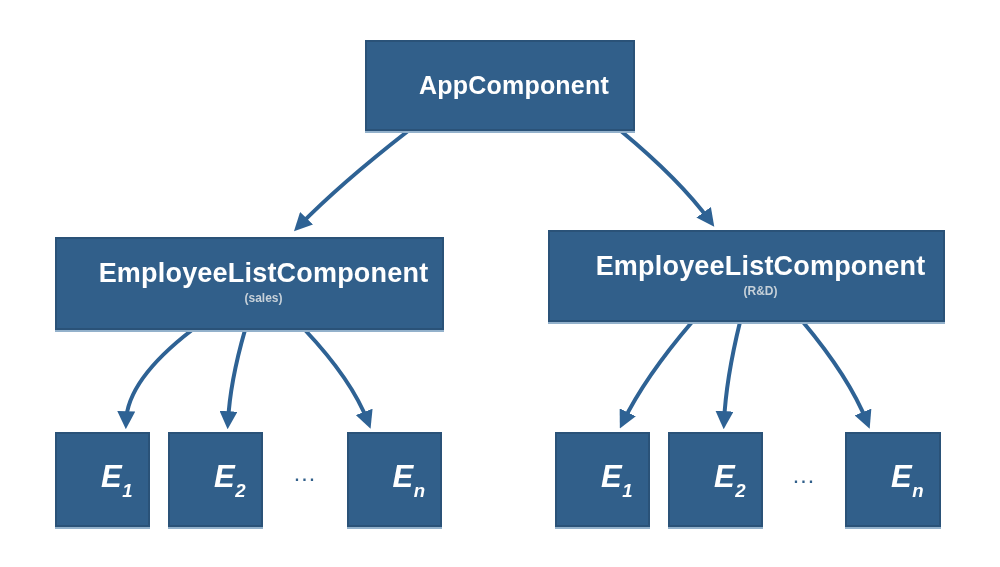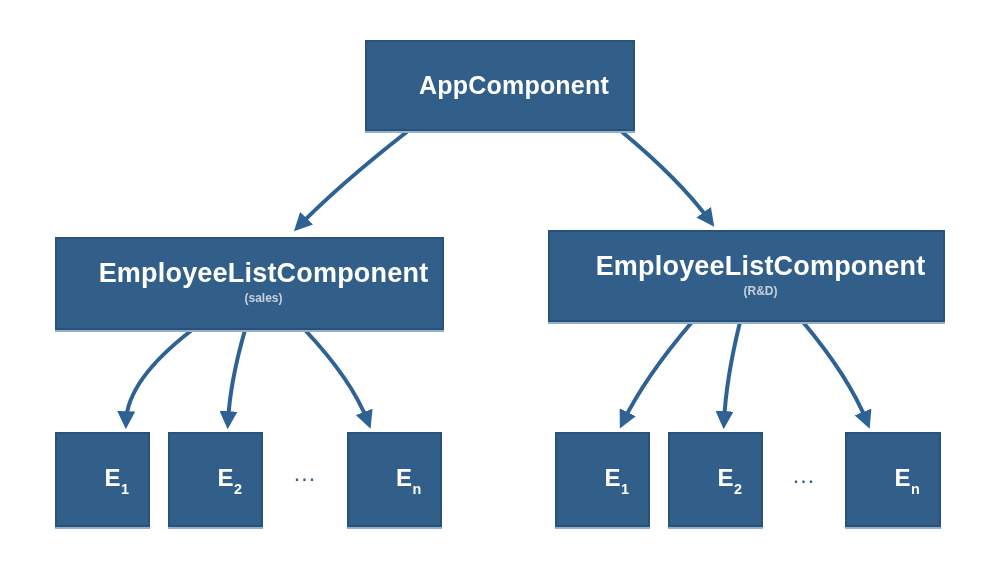--- a/index.html
+++ b/index.html
@@ -16,21 +16,21 @@
     position:absolute;background:var(--box);
     border:2px solid var(--boxBorder);
     box-shadow:0 2px 0 var(--boxGlow);
     box-sizing:border-box;
     display:flex;flex-direction:column;align-items:center;justify-content:center;
     color:var(--title);font-weight:700;text-align:center;padding-left:28px;
   }
   .root-title{font-size:25px;letter-spacing:.2px;}
   .group-title{font-size:27px;line-height:30px;letter-spacing:.2px;}
   .group-subtitle{font-size:12px;line-height:21px;color:var(--subtitle);}
-  .e-label{font-size:24px;}
+  .e-label{font-size:31px;font-style:italic;}
   .e-label sub{font-size:0.6em;position:relative;top:0.15em;left:0.03em;}
   .dots{
     position:absolute;color:var(--dots);font-weight:700;font-size:16px;
     letter-spacing:3px;display:flex;align-items:center;justify-content:center;
   }
 </style>
 </head>
 <body>
 
 <div class="canvas">

